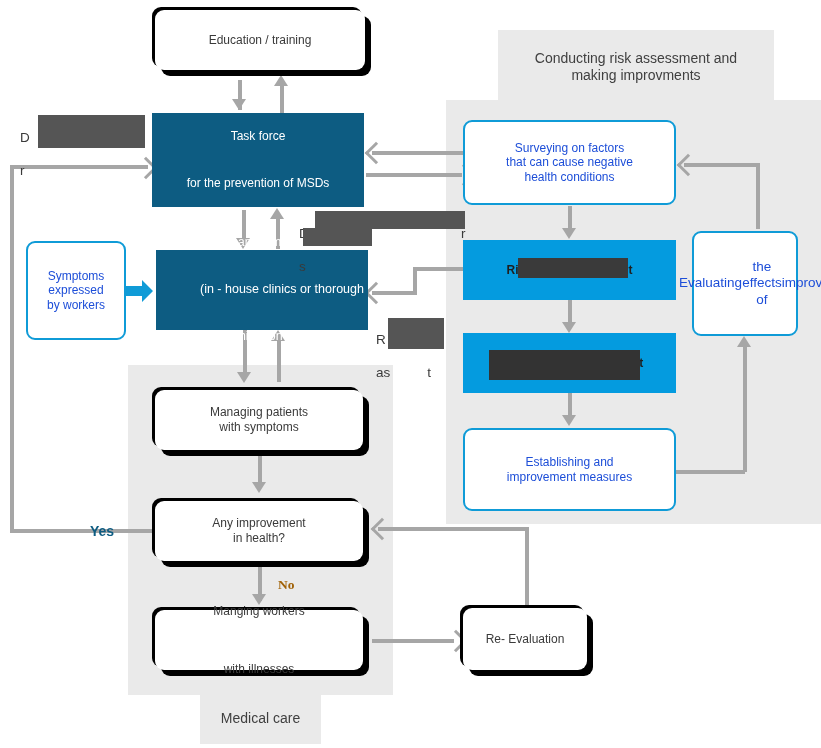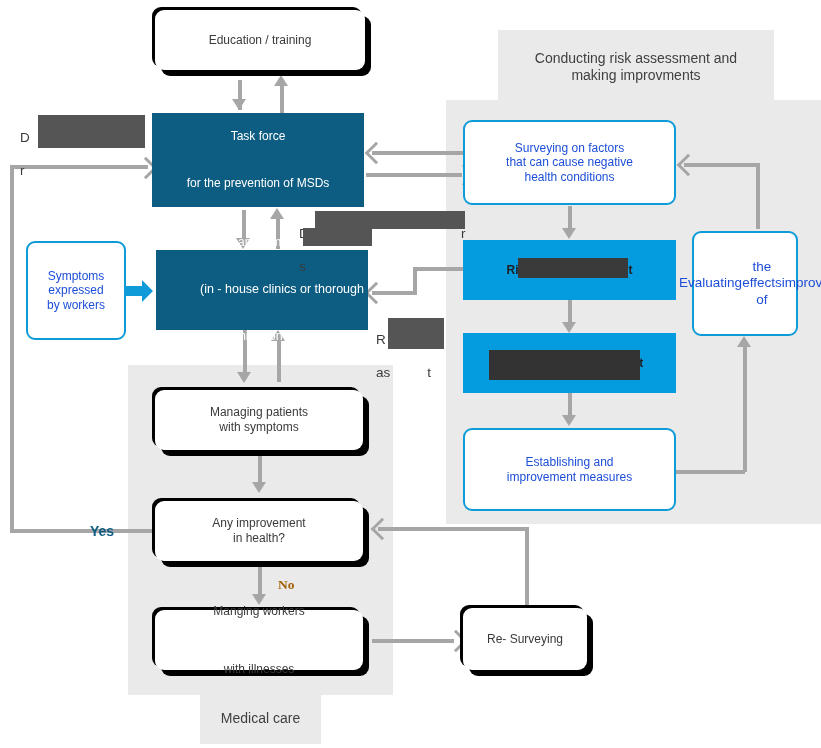--- a/index.html
+++ b/index.html
@@ -173,21 +173,21 @@
     <span>Any improvement</span>
     <span>in health?</span>
   </div>
 
   <div class="node card-black t-main" style="left:155px;top:610px;width:208px;height:60px;flex-direction:column;gap:43px;">
     <span>Manging workers</span>
     <span>with illnesses</span>
   </div>
 
   <div class="node card-black t-main" style="left:463px;top:608px;width:124px;height:62px;">
-    <span>Re- Surveying</span>
+    <span>Re- Evaluation</span>
   </div>
 
   <div class="node card-blue t-main" style="left:463px;top:120px;width:213px;height:85px;flex-direction:column;">
     <span>Surveying on factors</span>
     <span>that can cause negative</span>
     <span>health conditions</span>
   </div>
 
   <div class="node fill-blue t-main" style="left:463px;top:240px;width:213px;height:60px;">
     <span style="position:relative;">

